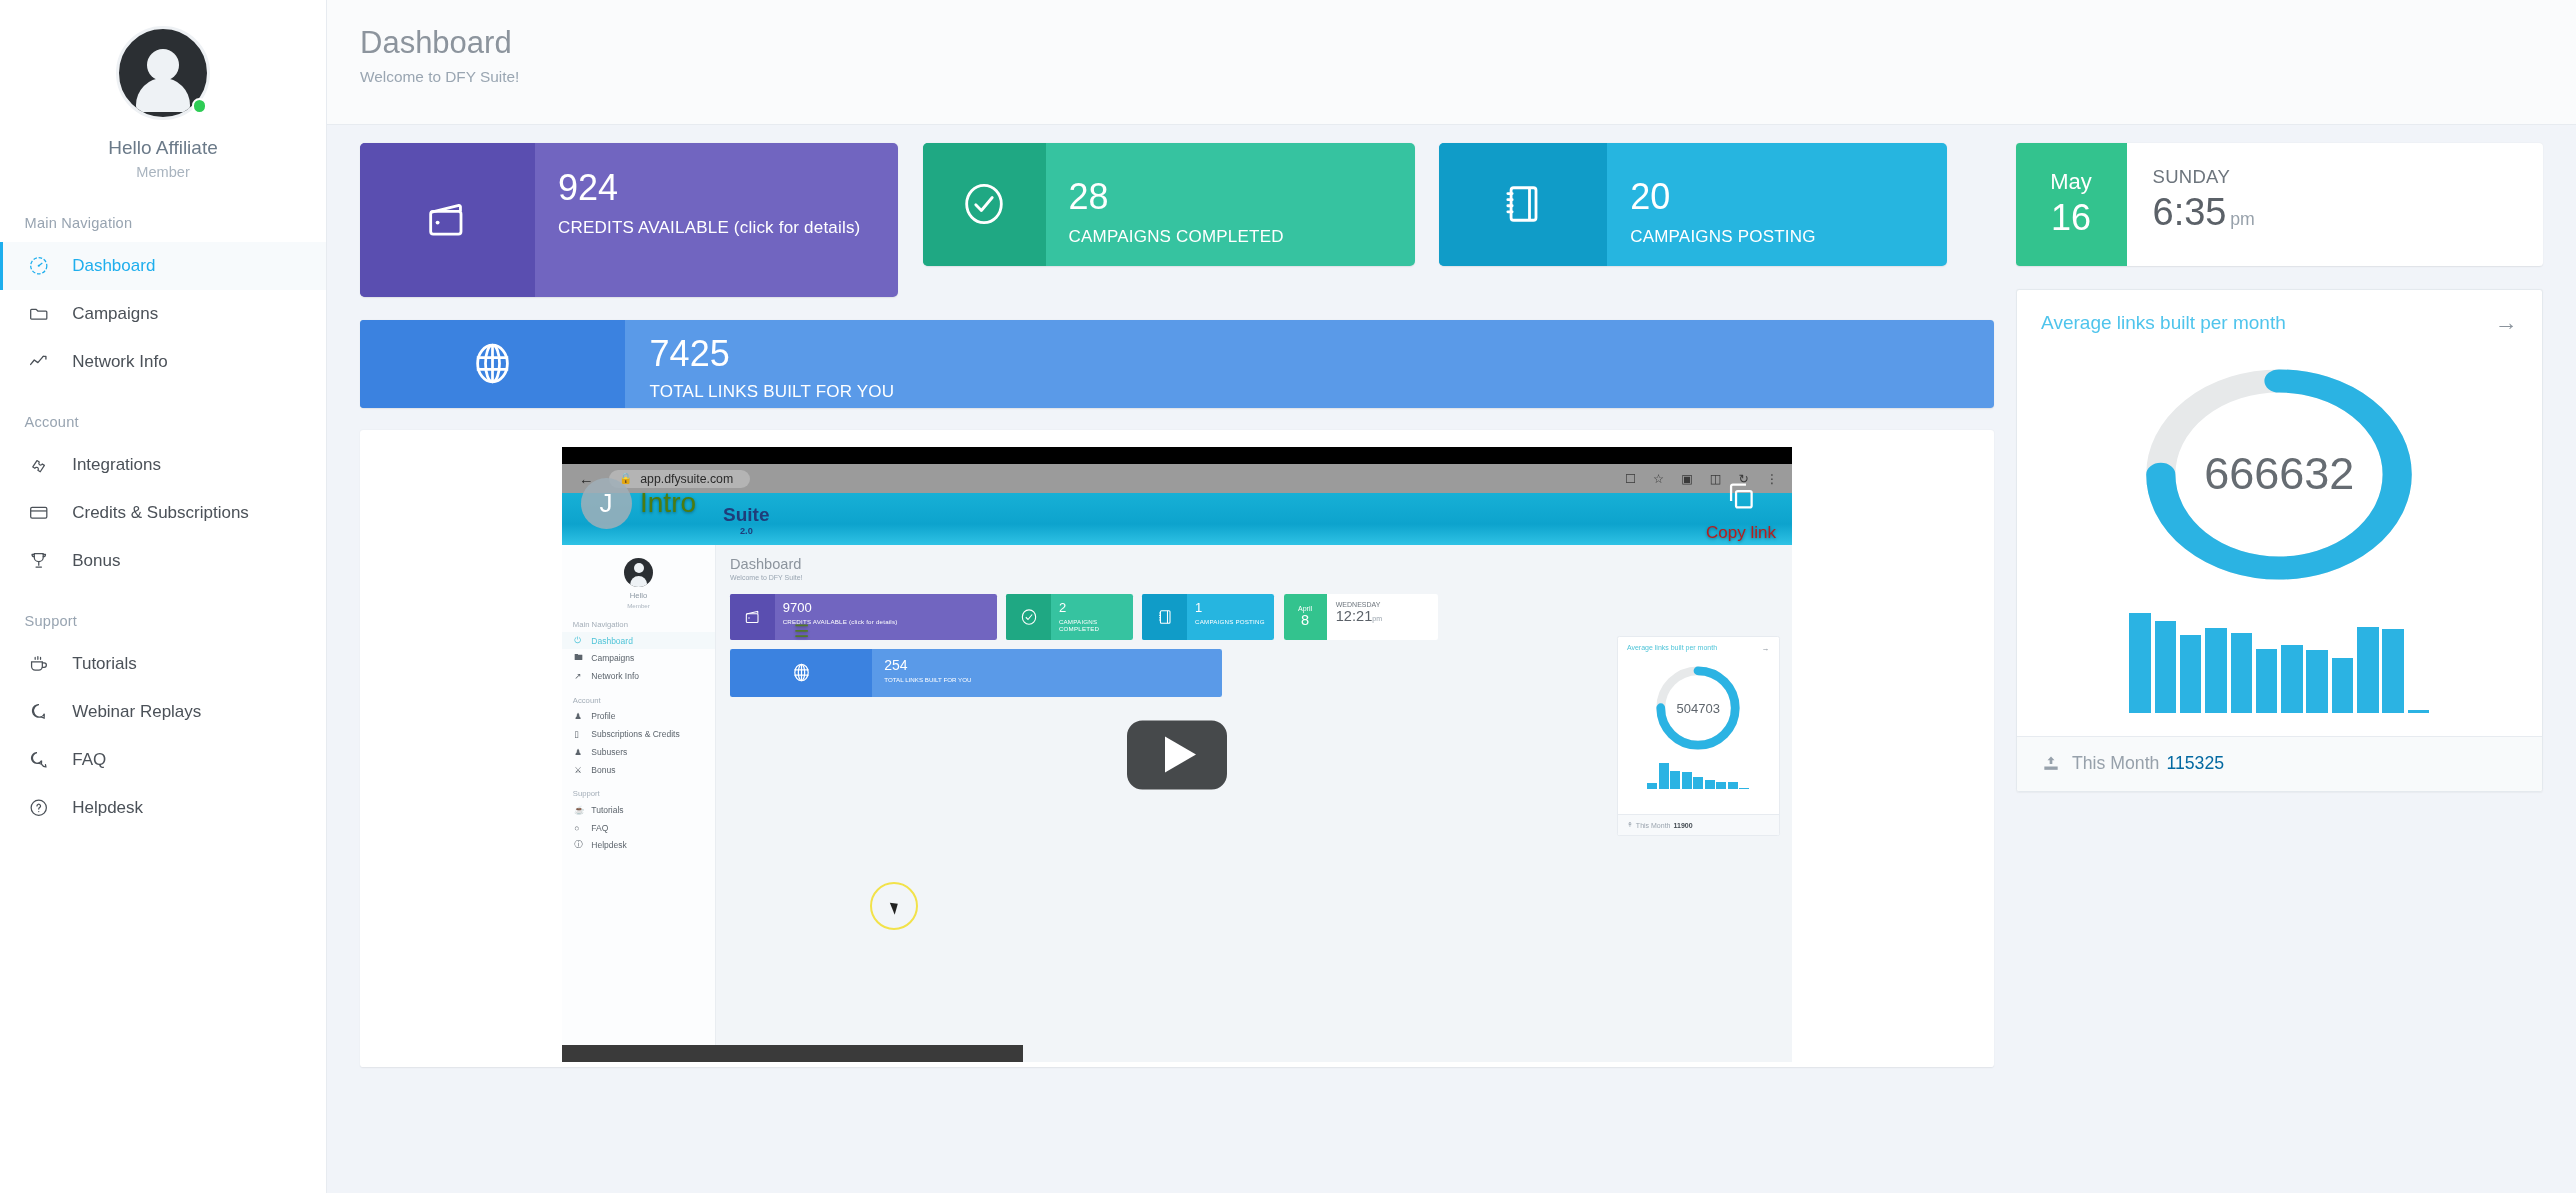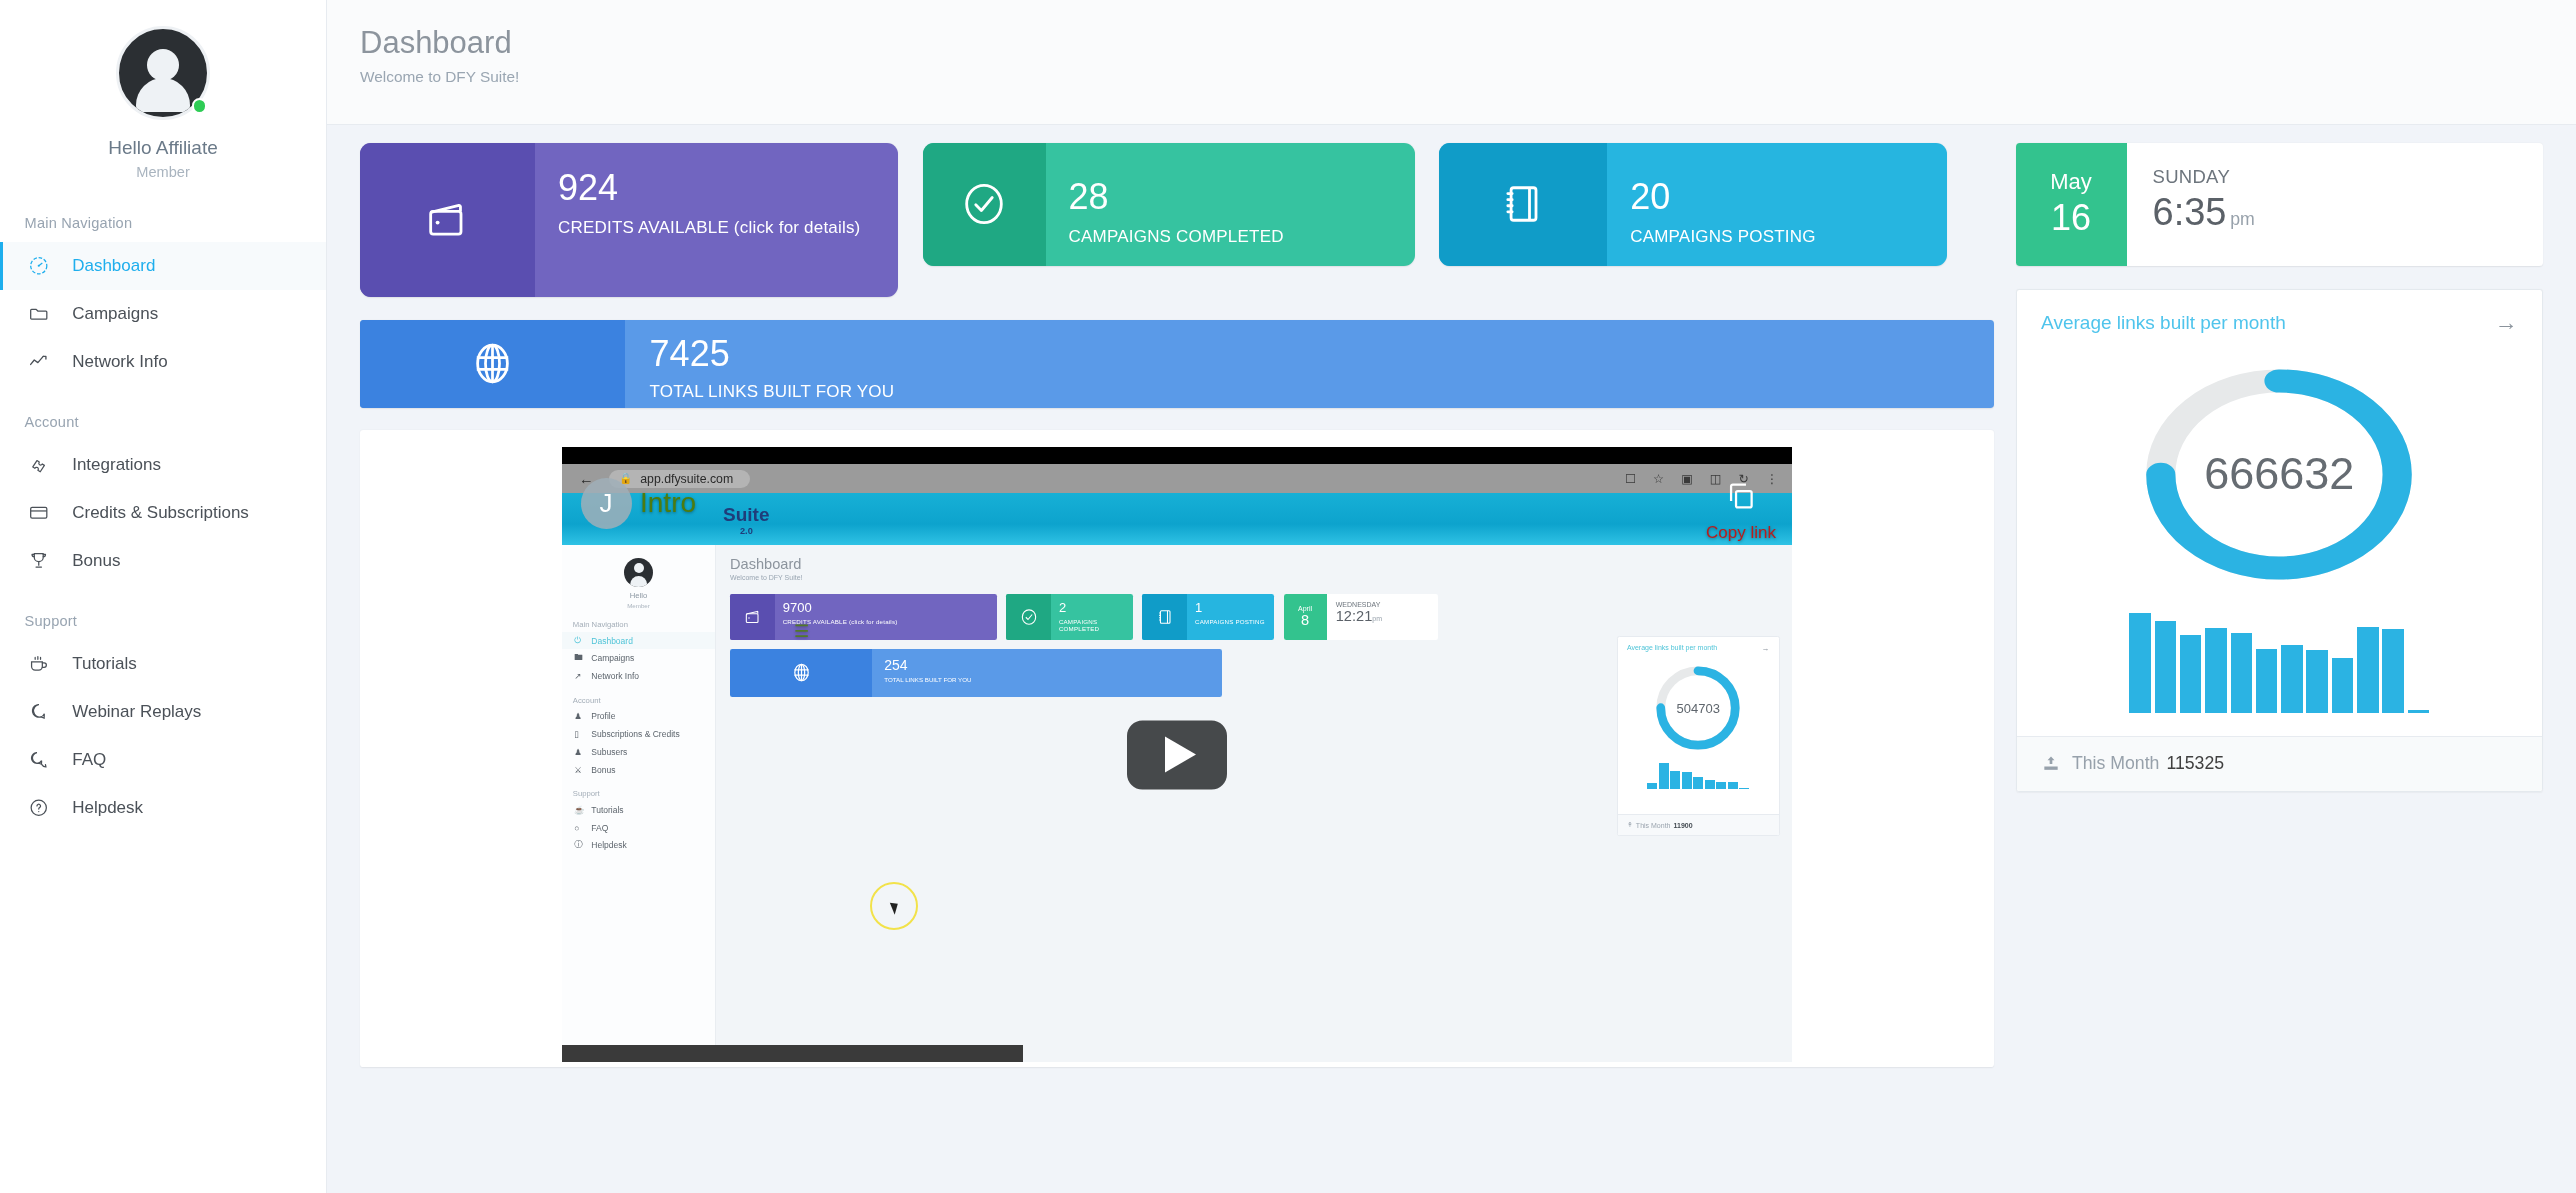--- a/index.html
+++ b/index.html
@@ -77,21 +77,21 @@
   .page-title { font-size: 31px; color: #8c949d; font-weight: 400; }
   .page-subtitle { font-size: 15.4px; color: #9aa6b2; margin-top: 7px; }
 
   .content { padding: 17.7px 33px 0 33px; display: flex; gap: 21.5px; }
   .col-left { width: 1634px; flex: 0 0 1634px; }
   .col-right { flex: 1 1 auto; }
 
   
   .stat-row { display: flex; gap: 24.6px; }
   .stat-card {
-    display: flex; border-radius: 11px; overflow: hidden;
+    display: flex; border-radius: 5px; overflow: hidden;
     box-shadow: 0 0.8px 1.5px rgba(0,0,0,.08);
     height: 154px; cursor: pointer;
   }
   .stat-card.credits { width: 538px; height: 154px; }
   .stat-card.completed { width: 492px; height: 123px; }
   .stat-card.posting { width: 508px; height: 123px; }
   .stat-icon {
     width: 123px; flex: 0 0 123px;
     display: flex; align-items: center; justify-content: center;
   }
@@ -303,21 +303,21 @@
     display: flex; align-items: flex-end; justify-content: center;
     gap: 3.8px; height: 100px; margin: 23px auto 0 auto; width: 308px;
   }
   .bars i { width: 21.5px; display: block; background: #2bb3e3; }
   .panel-foot {
     margin-top: 23px; border-top: 0.8px solid #e7ebf0; background: #f8fafb;
     height: 55px; display: flex; align-items: center; padding-left: 24.6px;
     font-size: 17.7px; color: #97a1ab;
   }
   .panel-foot .up-ico { margin-right: 10.8px; display: flex; color: #97a1ab; }
-  .panel-foot b { color: #404040; font-weight: 400; margin-left: 7px; }
+  .panel-foot b { color: #0369a1; font-weight: 400; margin-left: 7px; }
 </style>
 </head>
 <body>
 
 <div class="app">
 
   <aside class="sidebar">
     <div class="profile">
       <div class="avatar-wrap">
         <div class="avatar-circle">

